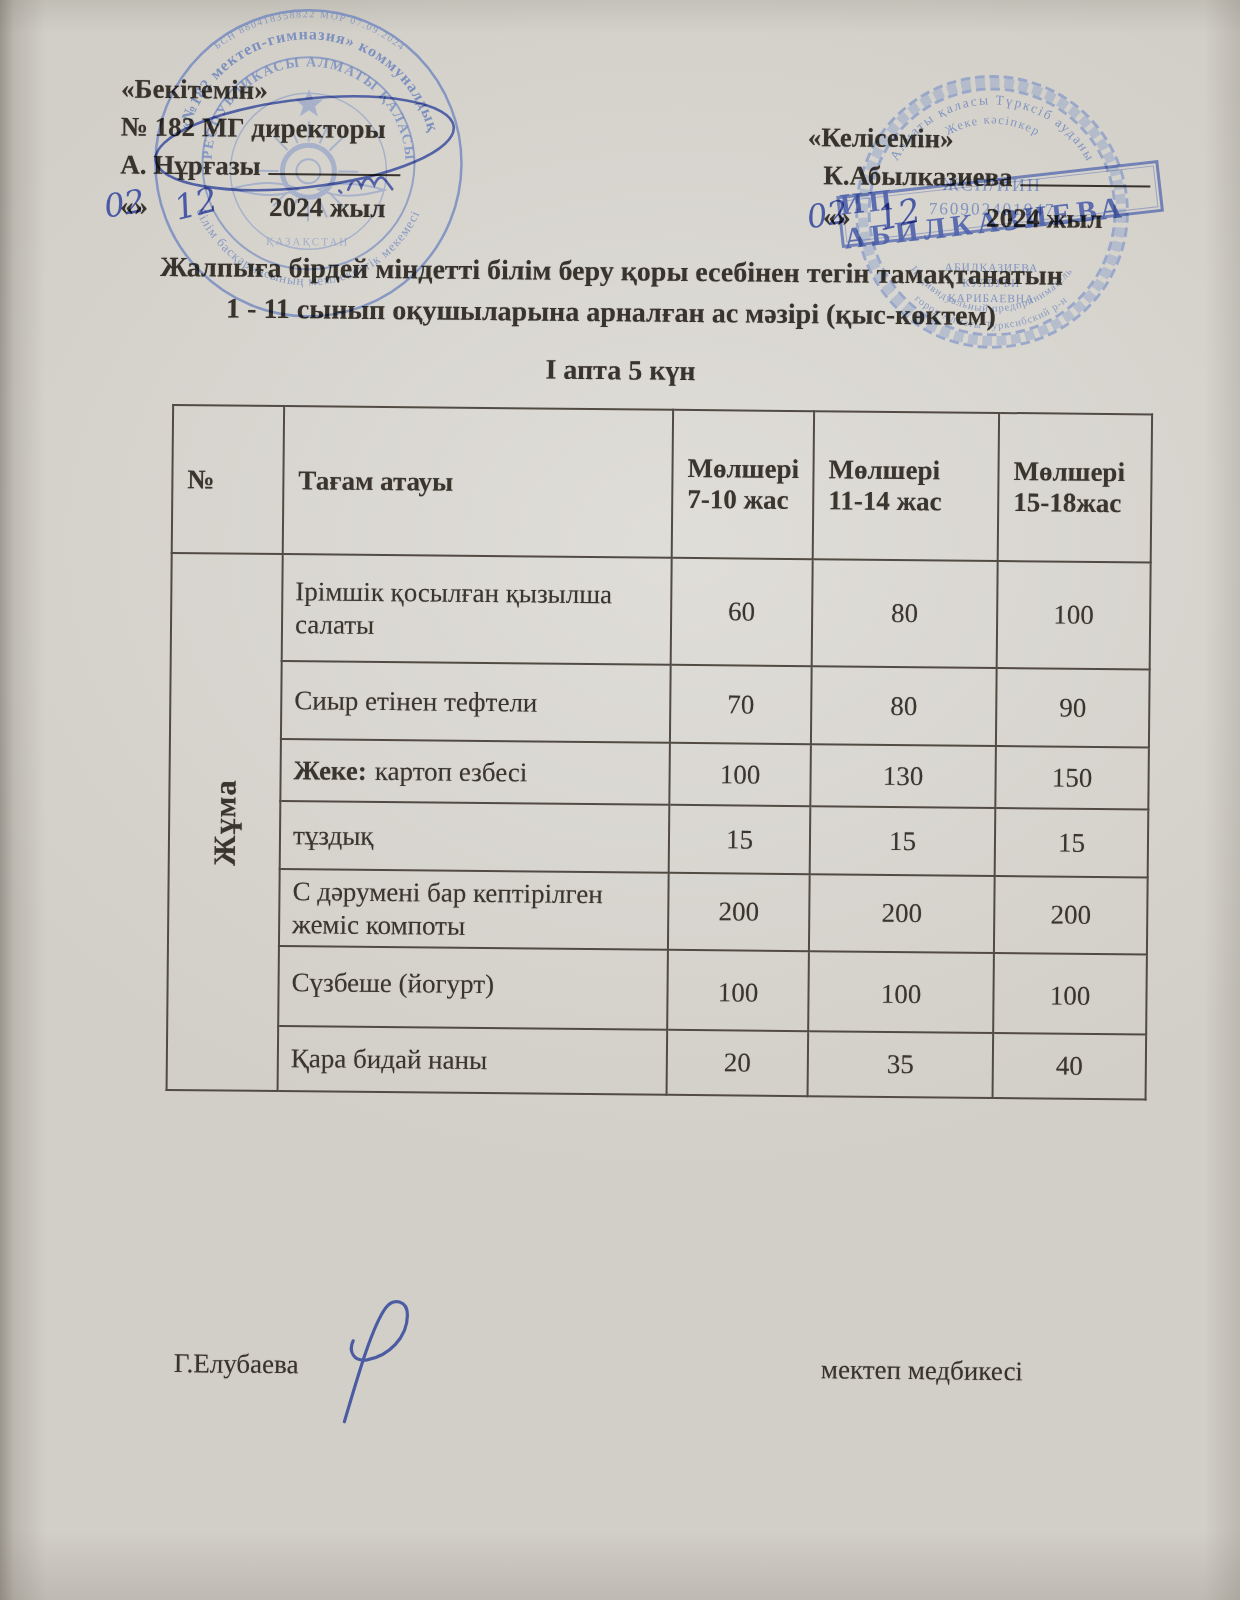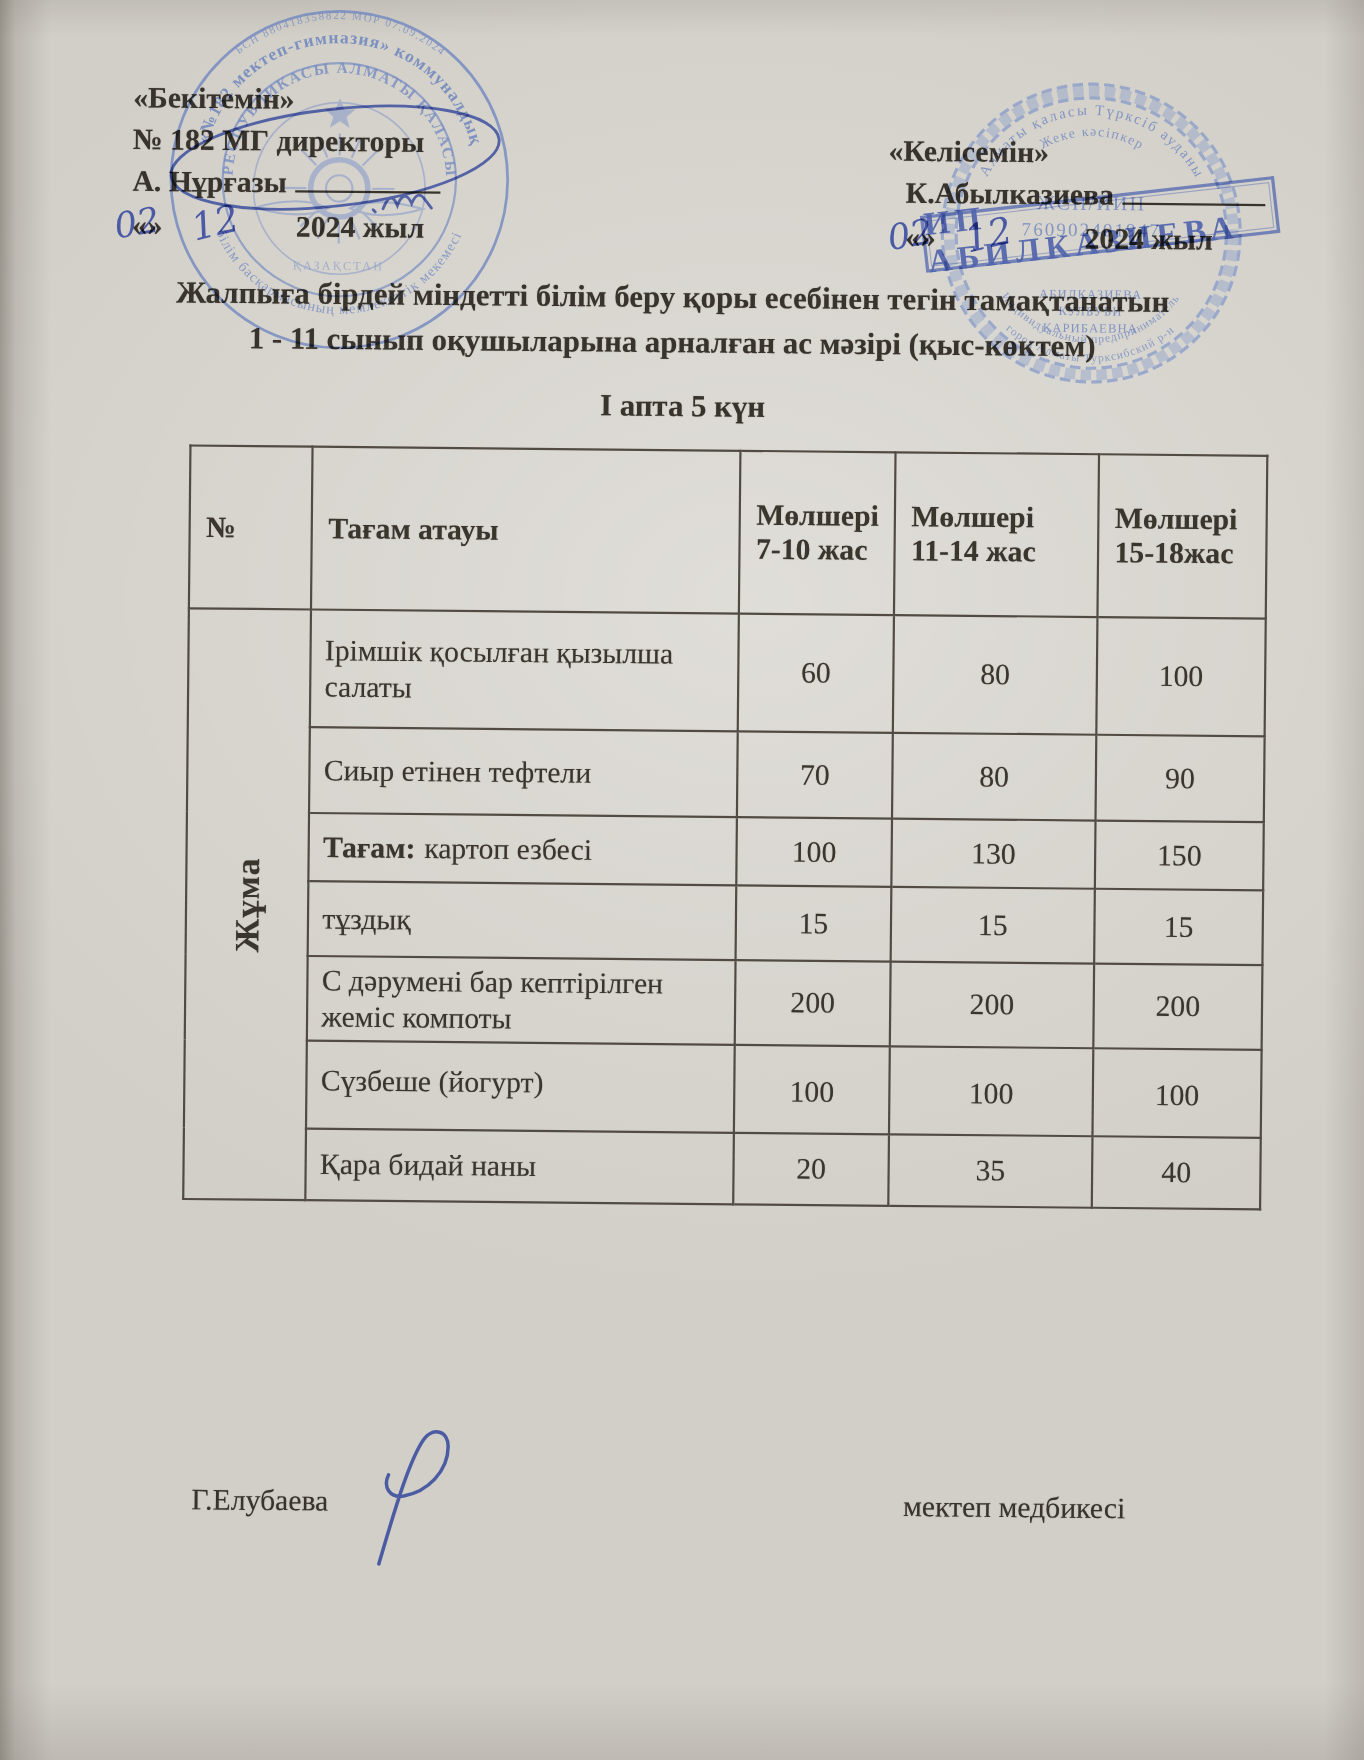--- a/index.html
+++ b/index.html
@@ -252,21 +252,21 @@
           <td class="cell-num">100</td>
         </tr>
         <tr>
           <td class="cell-dish">Сиыр етінен тефтели</td>
           <td class="cell-num">70</td>
           <td class="cell-num">80</td>
           <td class="cell-num">90</td>
         </tr>
         <tr>
           <td class="cell-dish">
-            <span class="dish-prefix">Тағам:</span><span>картоп езбесі</span>
+            <span class="dish-prefix">Жеке:</span><span>картоп езбесі</span>
           </td>
           <td class="cell-num">100</td>
           <td class="cell-num">130</td>
           <td class="cell-num">150</td>
         </tr>
         <tr>
           <td class="cell-dish">тұздық</td>
           <td class="cell-num">15</td>
           <td class="cell-num">15</td>
           <td class="cell-num">15</td>

